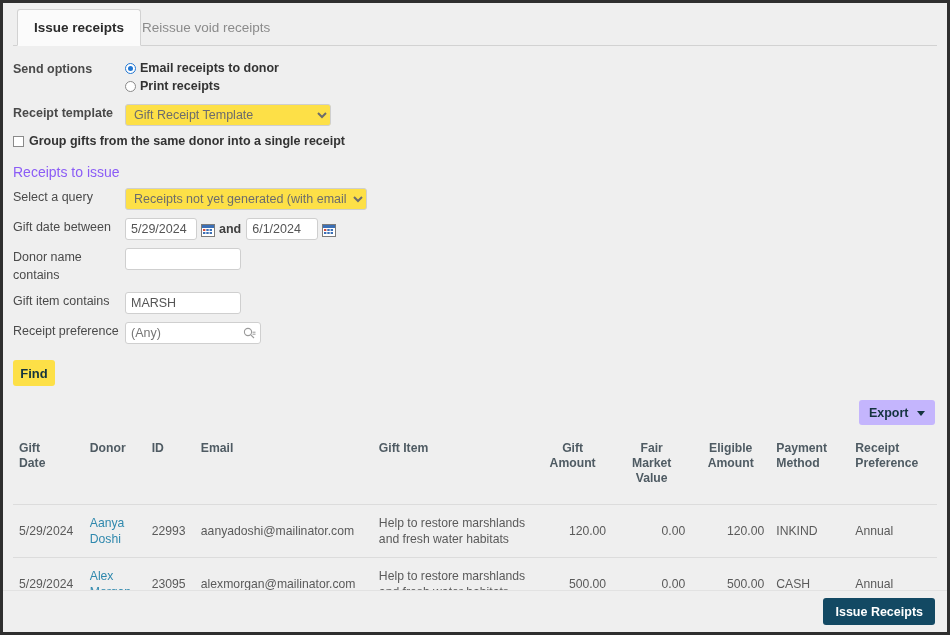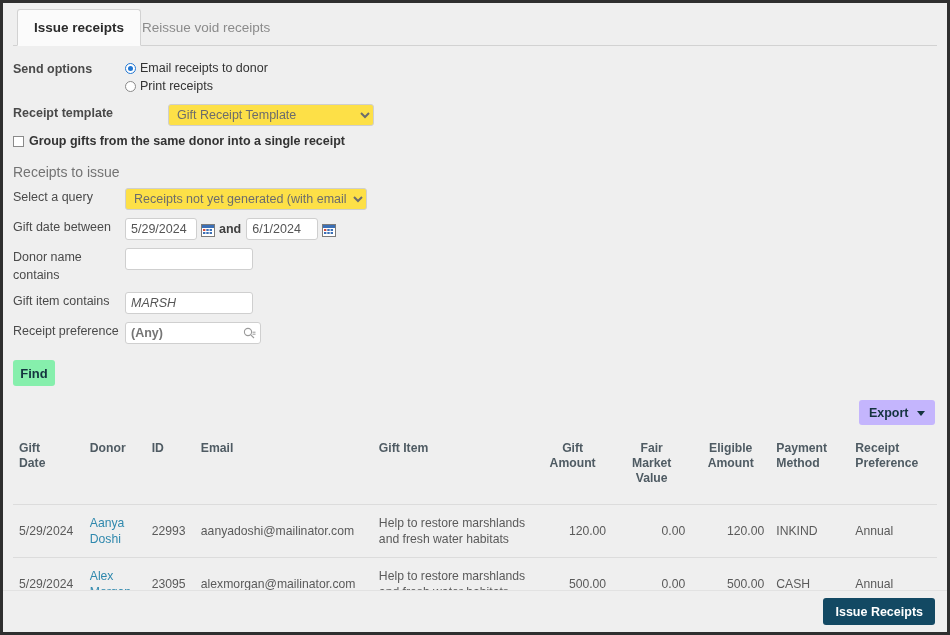--- a/index.html
+++ b/index.html
@@ -61,21 +61,21 @@
     font-weight: bold;
     color: #4a4a4a;
     line-height: 18px;
     flex: none;
   }
   .lbl.plain { font-weight: normal; }
   .ctl { flex: 1; }
 
   .radio-line {
     display: flex; align-items: center;
-    font-size: 12.5px; font-weight: normal; color: #333;
+    font-size: 12.5px; font-weight: bold; color: #333;
     line-height: 16px; margin-bottom: 2px;
   }
   .radio {
     width: 11px; height: 11px;
     border: 1px solid #8a8a8a;
     border-radius: 50%;
     background: #fff;
     margin-right: 4px;
     flex: none;
     position: relative;
@@ -113,69 +113,69 @@
     width: 11px; height: 11px;
     border: 1px solid #8a8a8a;
     background: #fff;
     margin-right: 5px;
     flex: none;
   }
 
   .section-title {
     margin: 16px 0 8px 10px;
     font-size: 14px;
-    color: #737373;
+    color: #8b5cf6;
   }
 
   input.txt {
     height: 22px;
     font-size: 12.5px;
     font-family: "Liberation Sans", sans-serif;
     color: #555;
     background: #fff;
     border: 1px solid #cfcfcf;
     border-radius: 3px;
     padding: 0 5px;
     outline: none;
   }
   .date-in { width: 72px; }
-  .txt-in  { width: 128px; font-style: italic; }
+  .txt-in  { width: 116px; }
 
   .and-word {
     font-size: 12.5px; font-weight: bold; color: #3f3f3f;
     margin: 0 5px 0 4px;
   }
   .cal-icon {
     width: 14px; height: 13px;
     margin-left: 4px;
     flex: none;
     display: inline-block;
     vertical-align: middle;
     cursor: pointer;
   }
   .inline { display: flex; align-items: center; }
 
   .search-wrap { position: relative; width: 136px; }
-  .search-wrap input { width: 136px; padding-right: 20px; color: #b5b5b5; font-weight: bold; }
+  .search-wrap input { width: 136px; padding-right: 20px; color: #b5b5b5; }
   .search-ico {
     position: absolute; right: 5px; top: 4px;
     width: 13px; height: 13px;
     cursor: pointer;
   }
 
   
   .btn {
     border: none;
     border-radius: 3px;
     font-family: "Liberation Sans", sans-serif;
     cursor: pointer;
     outline: none;
   }
   .btn-find {
-    background: #86efac;
+    background: #fde047;
     color: #14333f;
     font-size: 13px;
     font-weight: bold;
     width: 42px; height: 26px;
     margin: 10px 0 0 10px;
   }
   .btn-export {
     background: #c4b5fd;
     color: #14333f;
     font-size: 12.5px;
@@ -279,21 +279,21 @@
           <span class="radio checked"></span>
           <span>Email receipts to donor</span>
         </div>
         <div class="radio-line">
           <span class="radio"></span>
           <span>Print receipts</span>
         </div>
       </div>
     </div>
 
-    <div class="row" style="margin-top:8px;gap:43px;">
+    <div class="row" style="margin-top:8px;">
       <div class="lbl">Receipt template</div>
       <div class="ctl">
         <select class="sel" id="tpl-select">
           <option>Gift Receipt Template</option>
         </select>
       </div>
     </div>
 
     <div class="chk-row">
       <span class="chk"></span>

